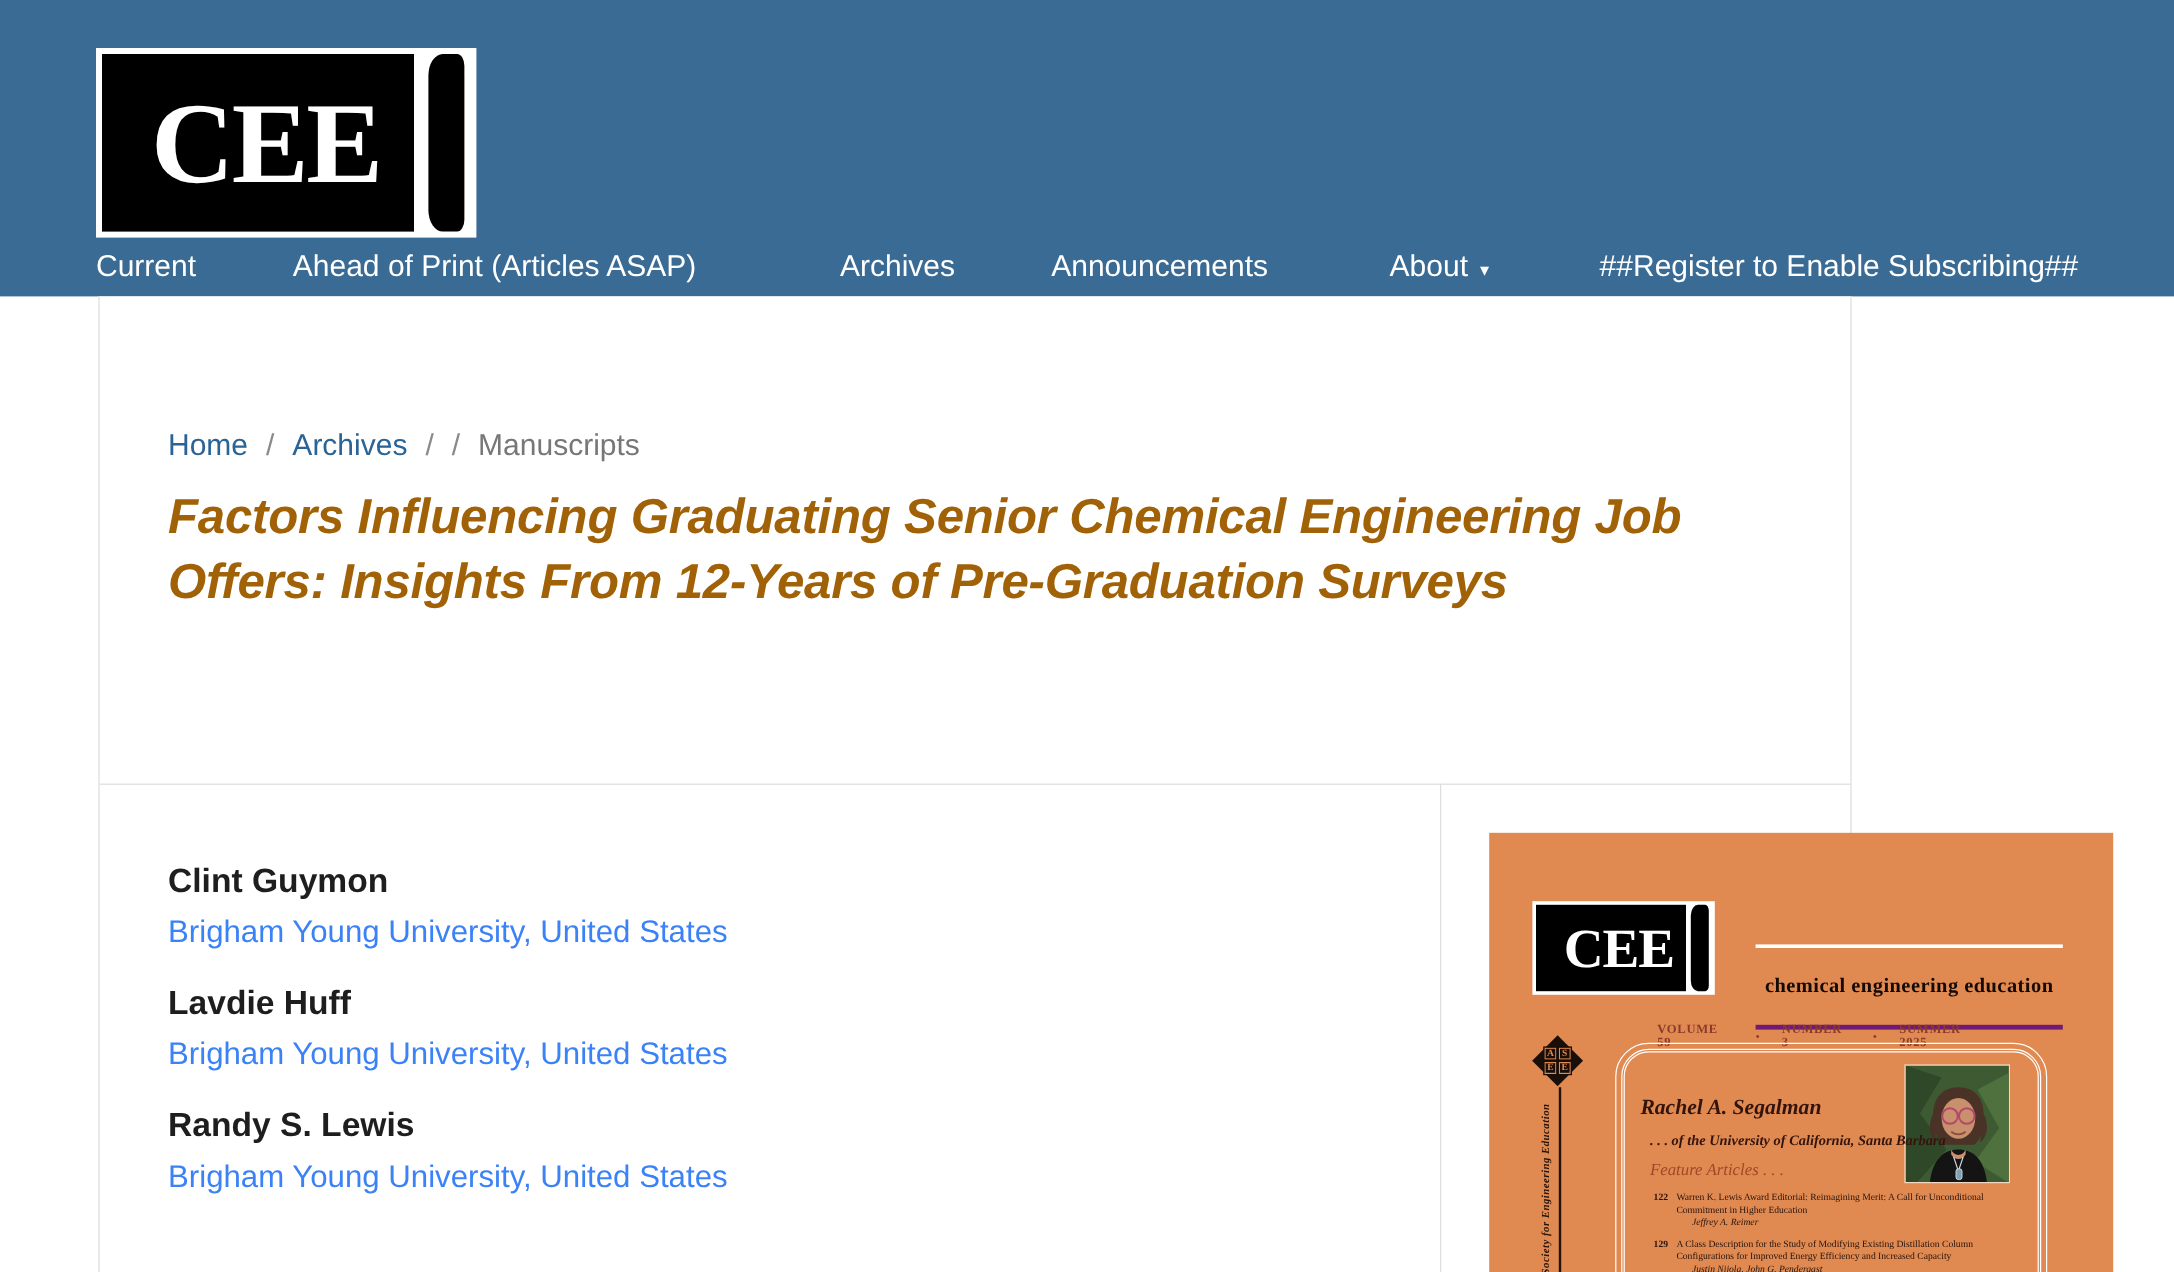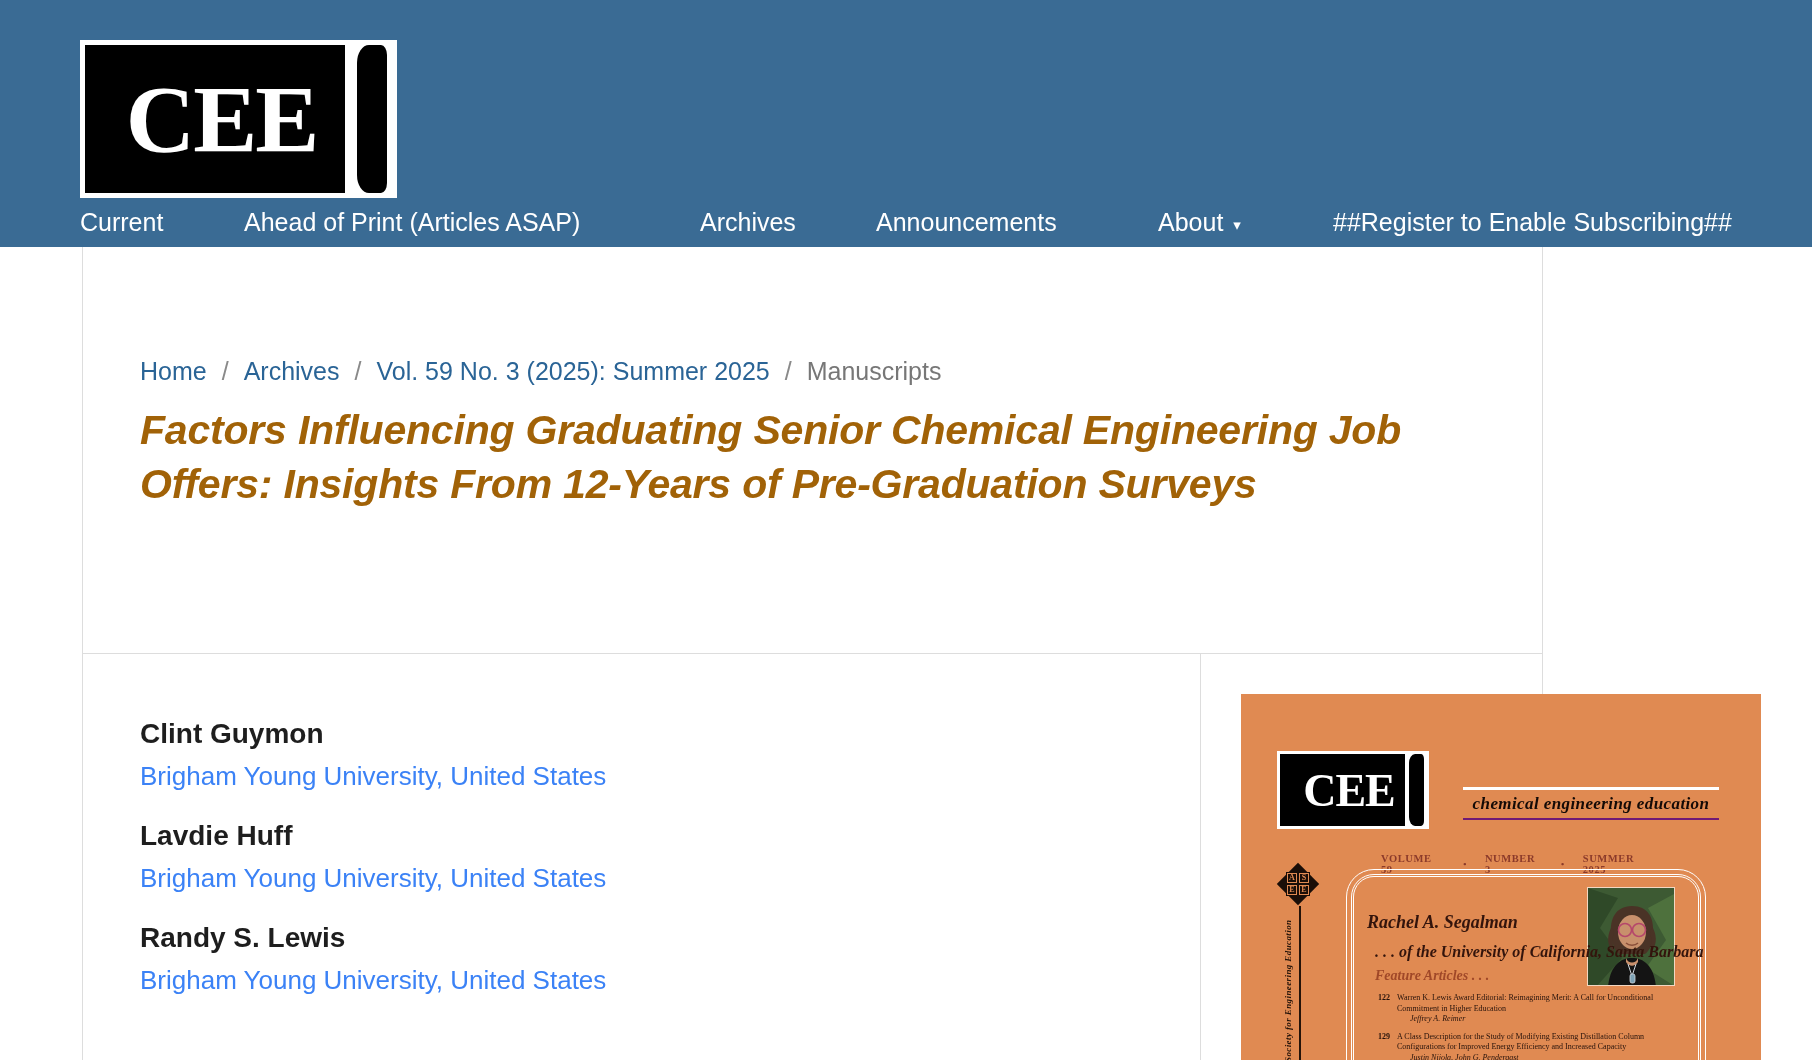--- a/index.html
+++ b/index.html
@@ -51,23 +51,23 @@
   .cover { position:absolute; left:1158px; top:447px; width:520px; height:420px;
            background:#E08A52; cursor:pointer; }
 
   .cover-logo { position:absolute; left:36px; top:57px; width:152px; height:78px; background:#ffffff; }
   .cover-logo .logo-black { left:3px; top:3px; bottom:3px; right:24px; }
   .cover-logo .logo-spine { right:5px; top:3px; bottom:3px; width:15px;
                             border-radius:6px 3px 3px 6px / 9px 5px 5px 9px; }
   .cover-logo .logo-text { left:3px; top:3px; bottom:3px; right:24px; font-size:46px; letter-spacing:-1px; }
 
   .jname { position:absolute; left:222px; top:93px; width:256px; text-align:center;
-           border-top:3px solid #ffffff; border-bottom:2px solid #701a75; padding:4px 0;
+           border-top:3px solid #ffffff; border-bottom:4px solid #701a75; padding:22px 0;
            font-family:"Liberation Serif","DejaVu Serif",serif; font-weight:bold;
-           font-size:17px; color:#140a06; letter-spacing:0.4px;font-style:italic; }
+           font-size:17px; color:#140a06; letter-spacing:0.4px; }
 
   .vol-row { position:absolute; left:140px; top:159px; width:278px;
              display:flex; justify-content:space-between; align-items:center;
              font-family:"Liberation Serif","DejaVu Serif",serif; font-weight:bold;
              font-size:10.5px; color:#8B3A2A; letter-spacing:0.6px;gap:18px; }
   .vol-bullet { font-size:9px; }
 
   .asee { position:absolute; left:38px; top:171px; width:38px; height:38px; }
   .asee-diamond { position:absolute; left:4px; top:4px; width:30px; height:30px;
                   background:#1a0e08; transform:rotate(45deg); }
@@ -90,24 +90,24 @@
   .cover-box-inner { width:100%; height:100%; border:3px double #ffffff; border-radius:23px; }
 
   .portrait { position:absolute; left:346px; top:193px; width:88px; height:99px;
               border:1px solid #f2d7c2; overflow:hidden; }
 
   .person-name { position:absolute; left:126px; top:218px;
                  font-family:"Liberation Serif","DejaVu Serif",serif;
                  font-style:italic; font-weight:bold; font-size:18px; color:#33140c; }
   .person-sub { position:absolute; left:134px; top:249px;
                 font-family:"Liberation Serif","DejaVu Serif",serif;
-                font-style:italic; font-weight:bold; font-size:16px; color:#33140c; }
+                font-style:italic; font-weight:bold; font-size:12px; color:#33140c; }
   .feature-head { position:absolute; left:134px; top:274px;
                   font-family:"Liberation Serif","DejaVu Serif",serif;
-                  font-style:italic; font-weight:bold; font-size:14px; color:#A04828; }
+                  font-style:italic; font-weight:normal; font-size:14px; color:#A04828; }
   .feature-list { position:absolute; left:134px; top:299px; width:312px;
                   font-family:"Liberation Serif","DejaVu Serif",serif;
                   font-size:8px; line-height:1.32; color:#26120b; }
   .feature-item { display:flex; gap:7px; margin-bottom:7px; }
   .fa-page { font-weight:bold; flex:none; width:15px; text-align:right; }
   .fa-title {}
   .fa-auth { font-style:italic; margin-left:13px; }
 </style>
 </head>
 <body>
@@ -143,21 +143,20 @@
   </div>
 </div>
 
 <div class="main">
 
   <div class="breadcrumb">
     <a>Home</a>
     <span class="crumb-sep">/</span>
     <a>Archives</a>
     <span class="crumb-sep">/</span>
-    <a>Vol. 59 No. 3 (2025): Summer 2025</a>
     <span class="crumb-sep">/</span>
     <span class="crumb-current">Manuscripts</span>
   </div>
 
   <h1 class="page-title">Factors Influencing Graduating Senior Chemical Engineering Job Offers: Insights From 12-Years of Pre-Graduation Surveys</h1>
 
   <div class="h-divider"></div>
   <div class="v-divider"></div>
 
   <div class="authors">

